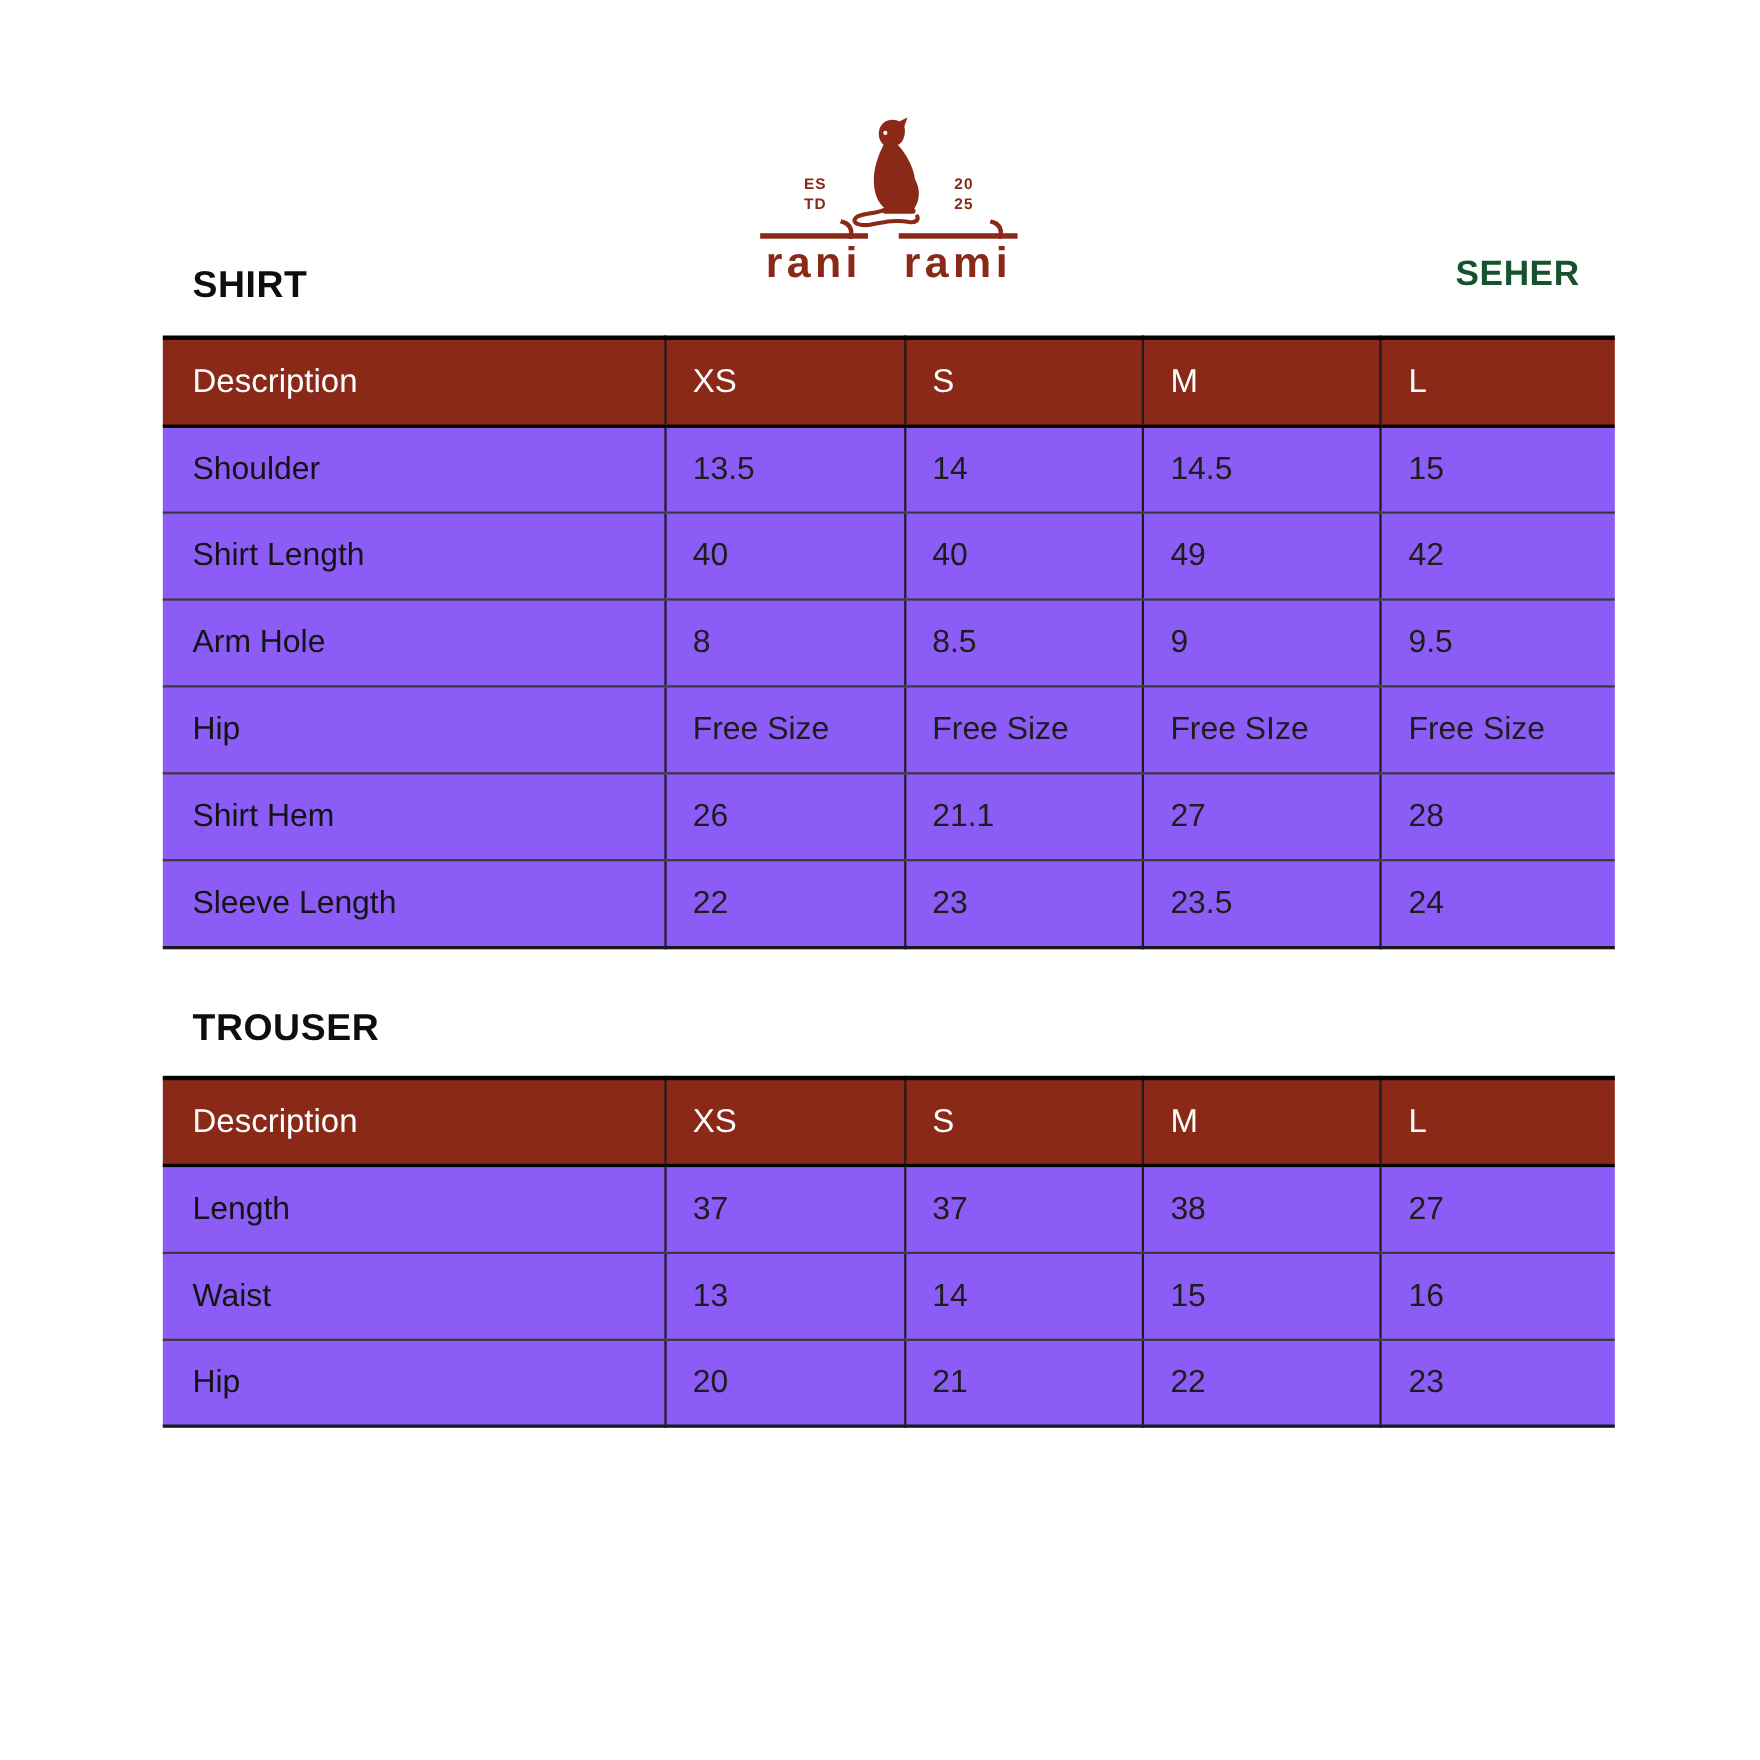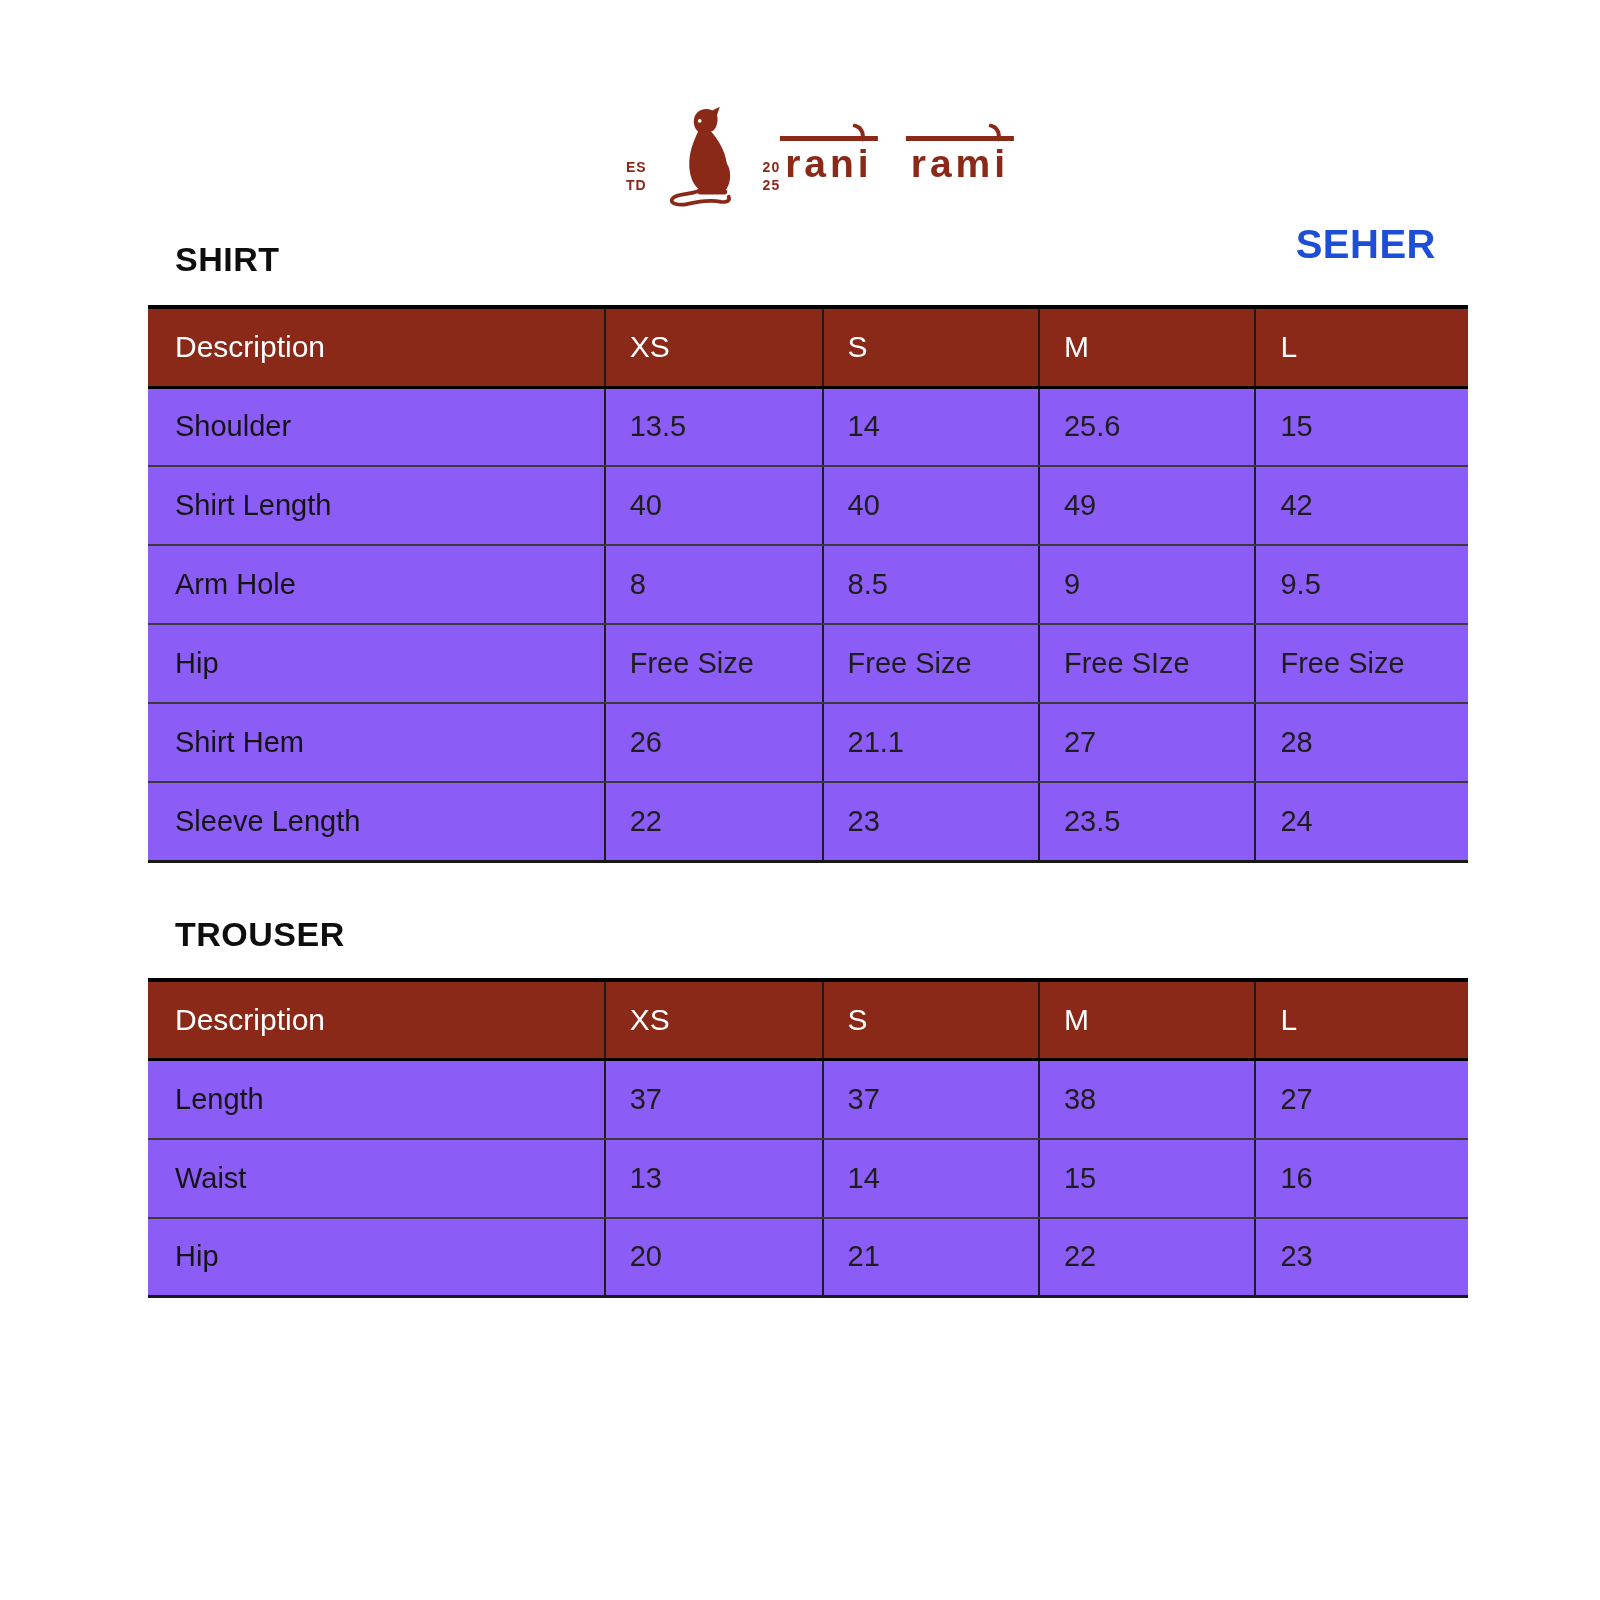--- a/index.html
+++ b/index.html
@@ -12,21 +12,21 @@
     position: relative;
     overflow: hidden;
   }
   .content { position: absolute; left: 148px; top: 0; width: 1320px; }
 
   
   .top { position: relative; height: 305px; }
 
   .logo-block {
     position: absolute; top: 106px; left: 50%; transform: translateX(-50%);
-    display: flex; align-items: center; margin-left: 12px;
+    display: flex; flex-direction: column; align-items: center;
   }
   .logo-mark { display: flex; align-items: flex-end; gap: 6px; }
   .estd-col {
     color: var(--brand); font-size: 14px; font-weight: 700;
     letter-spacing: 1px; line-height: 1.3; margin-bottom: 16px; text-align: left;
   }
   .tiger-svg { display: block; }
   .brand-name {
     margin-top: 2px; display: flex; gap: 28px;
     color: var(--brand); font-size: 39px; font-weight: 600;
@@ -42,21 +42,21 @@
     border-top: 4px solid var(--brand); border-right: 4px solid var(--brand);
     border-radius: 0 12px 0 0; transform: rotate(18deg);
   }
 
   .section-title {
     font-size: 34px; font-weight: 700; letter-spacing: 0.5px; color: #0e0e0e;
   }
   .top .section-title { position: absolute; left: 27px; bottom: 26px; }
   .product-name {
     position: absolute; right: 32px; bottom: 38px;
-    font-size: 40px; font-weight: 700; letter-spacing: 0.5px; color: #1d4ed8;
+    font-size: 32px; font-weight: 700; letter-spacing: 0.5px; color: #14532d;
   }
 
   
   table.size-table {
     width: 100%; border-collapse: collapse; table-layout: fixed;
     border-top: 4px solid #000; border-bottom: 3px solid #1a1a1a;
   }
   table.size-table th:nth-child(1), table.size-table td:nth-child(1) { width: 34.6%; }
   table.size-table th:nth-child(2), table.size-table td:nth-child(2) { width: 16.5%; }
   table.size-table th:nth-child(3), table.size-table td:nth-child(3) { width: 16.4%; }
@@ -132,21 +132,21 @@
           <th>S</th>
           <th>M</th>
           <th>L</th>
         </tr>
       </thead>
       <tbody>
         <tr>
           <td class="label">Shoulder</td>
           <td>13.5</td>
           <td>14</td>
-          <td>25.6</td>
+          <td>14.5</td>
           <td>15</td>
         </tr>
         <tr>
           <td class="label">Shirt Length</td>
           <td>40</td>
           <td>40</td>
           <td>49</td>
           <td>42</td>
         </tr>
         <tr>

